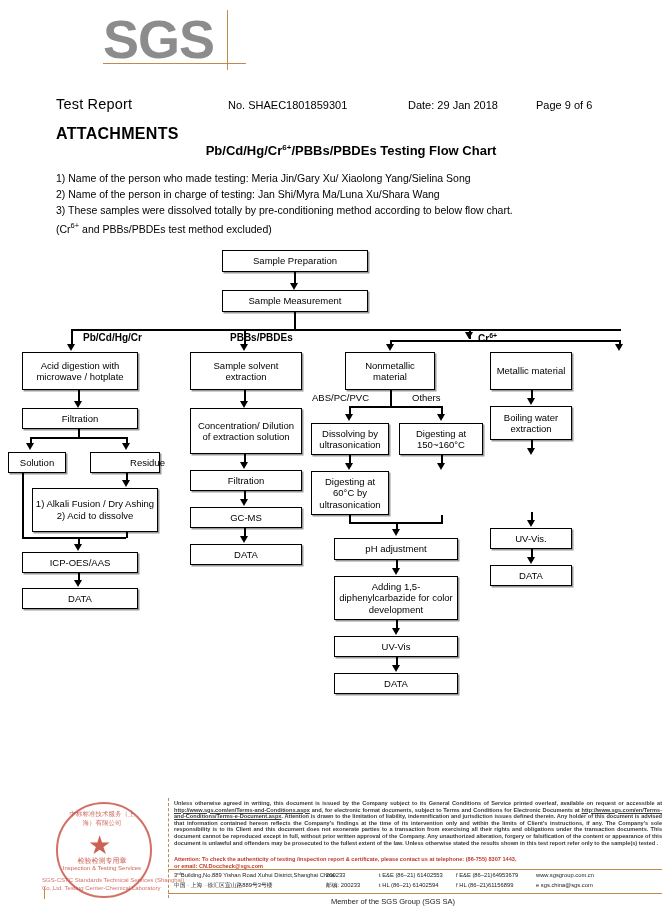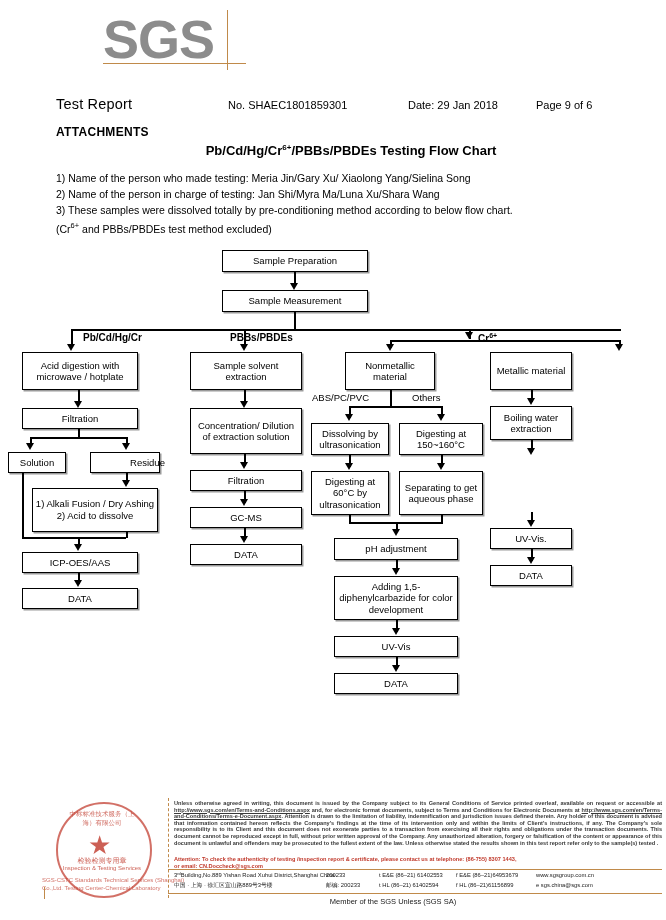--- a/index.html
+++ b/index.html
@@ -84,21 +84,21 @@
     position: absolute;
     left: 536px;
     top: 3px;
     font-size: 11px;
   }
 
   #attachments-label {
     position: absolute;
     left: 56px;
     top: 125px;
-    font-size: 12px;
+    font-size: 16px;
     font-weight: bold;
     letter-spacing: 0.3px;
   }
   #chart-title {
     position: absolute;
     left: 0;
     top: 143px;
     width: 666px;
     text-align: center;
     font-size: 13px;
@@ -414,21 +414,20 @@
 
   <div class="box" style="left:311px; top:179px; width:78px; height:32px;">Dissolving by ultrasonication</div>
   <div class="box" style="left:399px; top:179px; width:84px; height:32px;">Digesting at 150~160°C</div>
 
   <div class="vline" style="left:349px; top:211px; height:12px;"></div>
   <div class="arrow" style="left:345px; top:219px;"></div>
   <div class="vline" style="left:441px; top:211px; height:12px;"></div>
   <div class="arrow" style="left:437px; top:219px;"></div>
 
   <div class="box" style="left:311px; top:227px; width:78px; height:44px;">Digesting at 60°C by ultrasonication</div>
-  <div class="box" style="left:399px; top:227px; width:84px; height:44px;">Separating to get aqueous phase</div>
 
   <div class="vline" style="left:349px; top:271px; height:9px;"></div>
   <div class="vline" style="left:441px; top:271px; height:9px;"></div>
   <div class="hline" style="left:349px; top:278px; width:94px;"></div>
   <div class="vline" style="left:396px; top:278px; height:10px;"></div>
   <div class="arrow" style="left:392px; top:285px;"></div>
 
   <div class="box" style="left:334px; top:294px; width:124px; height:22px;">pH adjustment</div>
   <div class="vline" style="left:396px; top:316px; height:12px;"></div>
   <div class="arrow" style="left:392px; top:324px;"></div>
@@ -488,14 +487,14 @@
   </div>
   <div class="addr-row" style="top:86px;">
     <span class="c1">中国 · 上海 · 徐汇区宜山路889号3号楼</span>
     <span class="c2">邮编: 200233</span>
     <span class="c3">t HL (86–21) 61402594</span>
     <span class="c4">f HL (86–21)61156899</span>
     <span class="c5">e sgs.china@sgs.com</span>
   </div>
 
   <div id="addr-rule-bot"></div>
-  <div id="member-line">Member of the SGS Unless (SGS SA)</div>
+  <div id="member-line">Member of the SGS Group (SGS SA)</div>
 </div>
 
 </body></html>

